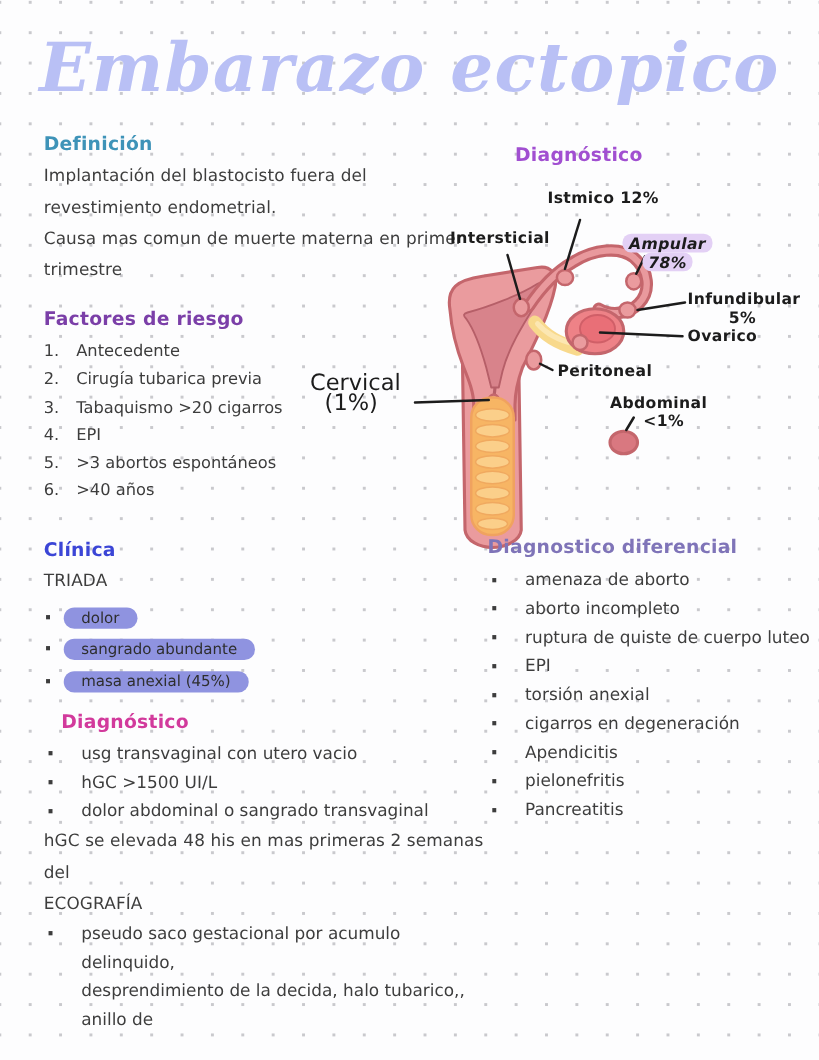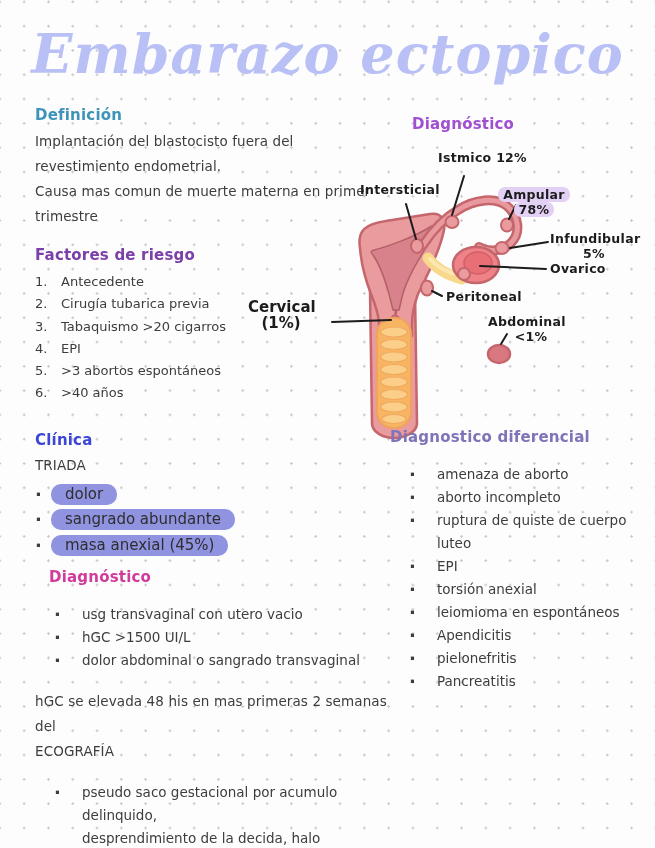--- a/index.html
+++ b/index.html
@@ -32,46 +32,46 @@
   h2{font-size:15px;margin:0;font-weight:bold;letter-spacing:.2px;}
   .col-left{position:absolute;left:35px;top:106px;width:352px;}
   .col-left p{margin:0;font-size:13.5px;line-height:25px;letter-spacing:.1px;}
   h2.def{color:var(--c-def);margin-bottom:5px;}
   h2.fact{color:var(--c-fact);margin-top:17px;margin-bottom:7px;}
   h2.clin{color:var(--c-clin);margin-top:26px;margin-bottom:4px;}
   h2.diagh{color:var(--c-diag);margin:10px 0 6px 14px;}
   ol.numlist{list-style:none;margin:0;padding:0;counter-reset:fr;}
   ol.numlist li{counter-increment:fr;font-size:13px;line-height:22.3px;}
   ol.numlist li::before{content:counter(fr) ".";display:inline-block;width:26px;}
-  ul.dot-list{list-style:none;margin:17px;padding:0;}
+  ul.dot-list{list-style:none;margin:0;padding:0;}
   ul.dot-list li{font-size:13.5px;line-height:23px;position:relative;padding-left:30px;}
   ul.dot-list li::before{content:"\00B7";position:absolute;left:2px;font-weight:bold;font-size:18px;}
   .triada{font-size:14.5px;}
   ul.hl-list{list-style:none;margin:4px 0 0 0;padding:0;}
-  ul.hl-list li{font-size:15px;line-height:25.5px;position:relative;padding-left:16px;}
+  ul.hl-list li{font-size:12px;line-height:25.5px;position:relative;padding-left:16px;}
   ul.hl-list li::before{content:"\00B7";position:absolute;left:0;font-weight:bold;font-size:18px;}
   .pill{background:var(--c-pill);border-radius:10px;padding:1px 14px 2px 14px;color:#2e2e2e;}
   .indent{margin-left:14px;}
   .note{margin-top:2px;}
   .eco-head{font-size:14px;letter-spacing:.3px;}
   ul.eco li span{display:block;}
   .col-right{position:absolute;left:390px;top:428px;width:258px;}
   h2.dif{color:var(--c-dif);margin-bottom:7px;}
   .loc-heading{position:absolute;left:412px;top:115px;color:var(--c-loc);}
   .diagram{position:absolute;left:330px;top:142px;width:325px;height:300px;}
   .diagram svg{position:absolute;left:0;top:0;}
   .dlabel{
     position:absolute;font-size:12.5px;font-weight:bold;color:var(--c-label);
     letter-spacing:.3px;line-height:15px;white-space:nowrap;
   }
   .dlabel .sub{display:block;text-align:center;}
   .center{text-align:center;}
   .pill-lav{background:var(--c-lav);border-radius:7px;padding:0 5px;display:inline-block;}
   .cervical-label{position:absolute;left:248px;top:299px;width:66px;text-align:center;
-    font-size:15px;font-weight:bold;color:var(--c-label);line-height:16px;}
+    font-size:18px;font-weight:normal;color:var(--c-label);line-height:16px;}
   .cervical-label span{display:block;}
 </style>
 </head>
 <body>
 
 <h1 class="title">Embarazo ectopico</h1>
 
 <div class="col-left">
   <h2 class="def">Definición</h2>
   <p>Implantación del blastocisto fuera del revestimiento endometrial.</p>
@@ -167,21 +167,21 @@
       <line x1="218" y1="100" x2="180" y2="106"></line>
       <line x1="216" y1="127" x2="150" y2="124"></line>
       <line x1="112" y1="154" x2="102" y2="149"></line>
       <line x1="177" y1="192" x2="171" y2="202"></line>
       <line x1="2" y1="180" x2="61" y2="178"></line>
     </g>
   </svg>
 
   <div class="dlabel" style="left:108px;top:8px;">Istmico 12%</div>
   <div class="dlabel" style="left:30px;top:40px;">Intersticial</div>
-  <div class="dlabel center" style="left:163px;top:45px;width:82px;">
+  <div class="dlabel center" style="left:163px;top:45px;width:82px;font-style:italic;">
     <span class="pill-lav">Ampular</span>
     <span class="sub"><span class="pill-lav">78%</span></span>
   </div>
   <div class="dlabel" style="left:220px;top:89px;width:88px;">
     <span>Infundibular</span>
     <span class="sub">5%</span>
   </div>
   <div class="dlabel" style="left:220px;top:119px;">Ovarico</div>
   <div class="dlabel" style="left:116px;top:147px;">Peritoneal</div>
   <div class="dlabel" style="left:158px;top:172px;width:86px;">
@@ -191,18 +191,18 @@
 </div>
 
 <div class="col-right">
   <h2 class="dif">Diagnostico diferencial</h2>
   <ul class="dot-list">
     <li>amenaza de aborto</li>
     <li>aborto incompleto</li>
     <li>ruptura de quiste de cuerpo luteo</li>
     <li>EPI</li>
     <li>torsión anexial</li>
-    <li>leiomioma en espontáneos</li>
+    <li>cigarros en degeneración</li>
     <li>Apendicitis</li>
     <li>pielonefritis</li>
     <li>Pancreatitis</li>
   </ul>
 </div>
 
 </body></html>

